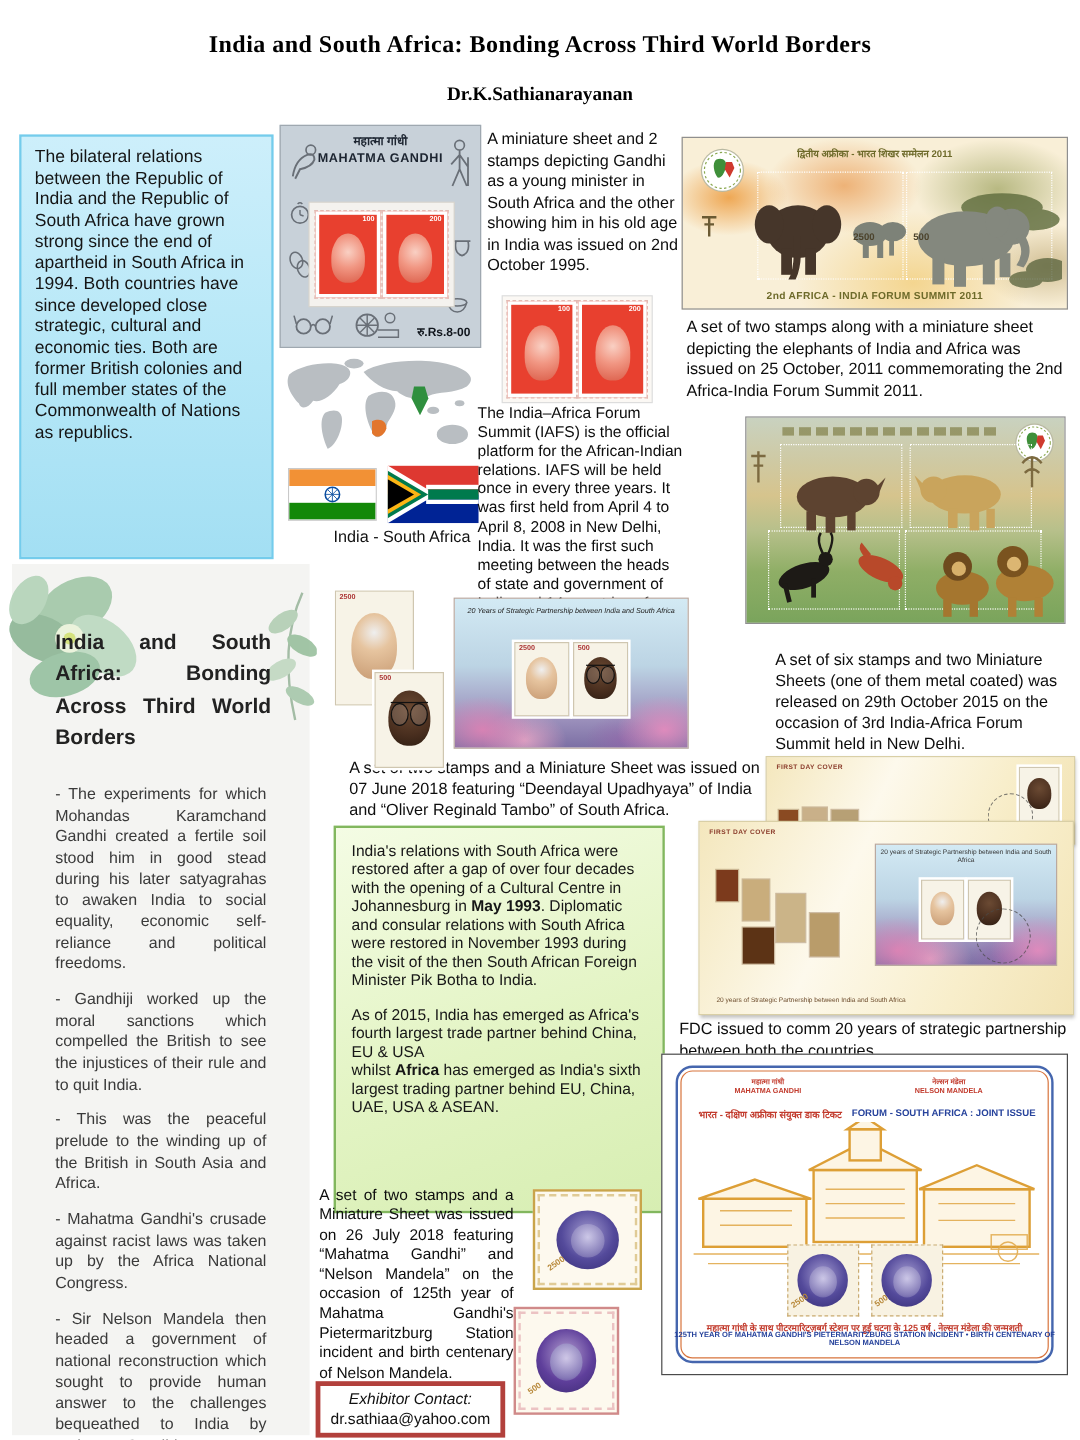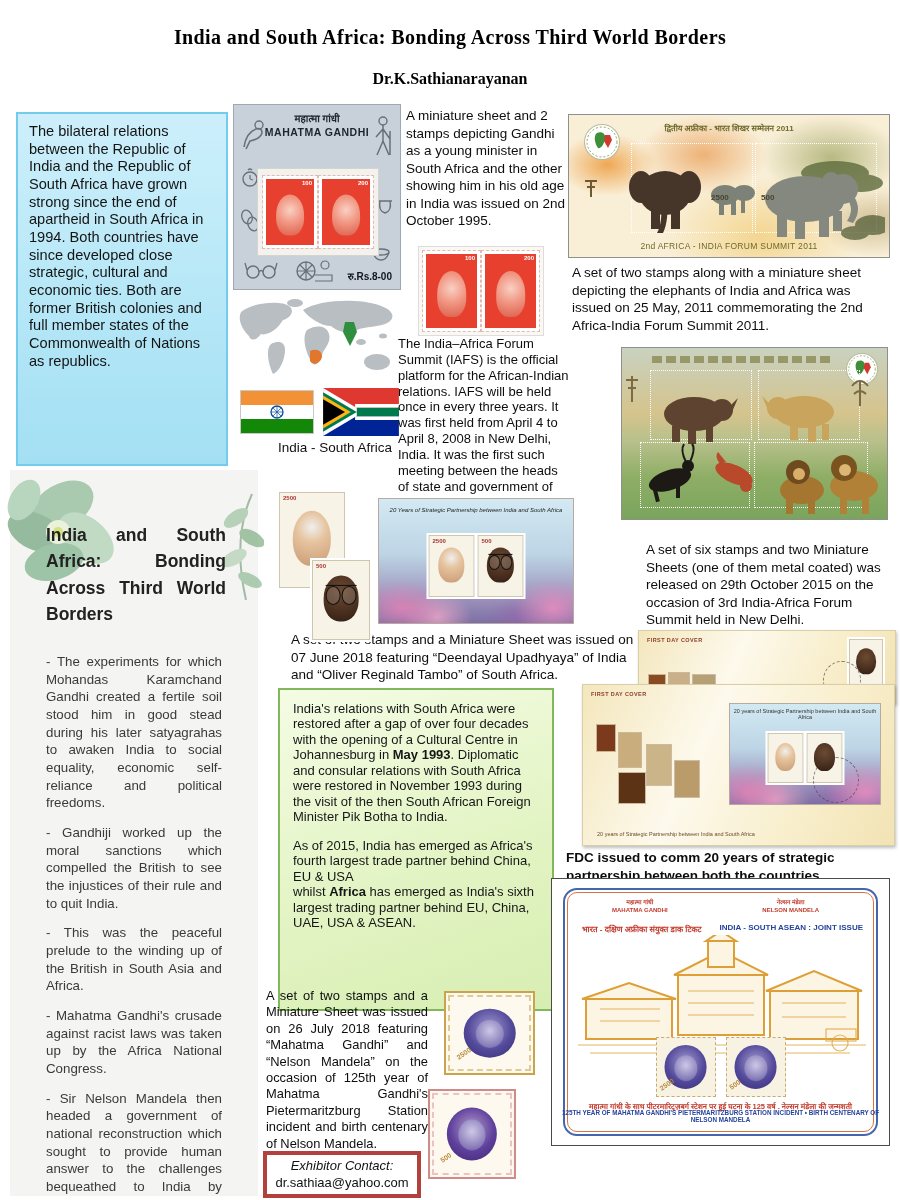--- a/index.html
+++ b/index.html
@@ -45,21 +45,21 @@
   
   .esheet{left:568px;top:114px;width:322px;height:144px;box-sizing:border-box;border:1px solid #8f8f8f;
           background:
             radial-gradient(70px 45px at 12% 35%, rgba(236,150,52,.8), transparent 70%),
             radial-gradient(90px 55px at 42% 28%, rgba(228,128,40,.55), transparent 72%),
             radial-gradient(100px 60px at 82% 30%, rgba(130,140,60,.55), transparent 70%),
             radial-gradient(130px 80px at 60% 85%, rgba(240,196,96,.6), transparent 75%),
             radial-gradient(80px 50px at 95% 75%, rgba(150,120,50,.4), transparent 70%),
             #f9efd7;}
   .esheet .ttl{position:absolute;left:0;right:0;top:7px;text-align:center;font-size:8px;color:#6d6a2a;font-weight:bold;}
-  .esheet .bttl{position:absolute;left:0;right:0;bottom:6px;text-align:center;font-size:8.5px;color:#6d6a2a;font-weight:normal;letter-spacing:.3px;}
+  .esheet .bttl{position:absolute;left:0;right:0;bottom:6px;text-align:center;font-size:8.5px;color:#6d6a2a;font-weight:bold;letter-spacing:.3px;}
   .esheet .logo{position:absolute;left:16px;top:10px;width:34px;height:34px;border-radius:50%;
                 background:#fff;box-shadow:0 0 0 1px #b9b9a2;}
   .perf{position:absolute;border:1px dotted #ffffff;}
   .eval{position:absolute;font-size:8px;color:#4c432c;font-weight:bold;}
   
   .wsheet{left:621px;top:347px;width:267px;height:173px;box-sizing:border-box;border:1px solid #8f8f8f;
           background:
             linear-gradient(180deg,#c9d2c0 0%,#cfc9a2 22%,#d6c48d 38%,#b7c08b 55%,#8fae66 75%,#7aa45c 100%);}
   .wsheet .bar{position:absolute;left:30px;right:56px;top:8px;height:7px;
                background:repeating-linear-gradient(90deg,#6d6a2a 0 10px,transparent 10px 14px);opacity:.55;}
@@ -293,21 +293,21 @@
       </g>
       <g fill="#55603a" opacity=".75">
         <ellipse cx="300" cy="88" rx="18" ry="10"></ellipse>
           <ellipse cx="282" cy="96" rx="14" ry="7"></ellipse>
       </g>
     </svg>
     <span class="eval" style="left:142px;top:78px;">2500</span>
     <span class="eval" style="left:192px;top:78px;">500</span>
     <div class="bttl">2nd AFRICA - INDIA FORUM SUMMIT 2011</div>
   </div>
-  <div class="abs cap" style="left:572px;top:264px;width:318px;">A set of two stamps along with a miniature sheet depicting the elephants of India and Africa was issued on 25 May, 2011 commemorating the 2nd Africa-India Forum Summit 2011.</div>
+  <div class="abs cap" style="left:572px;top:264px;width:318px;">A set of two stamps along with a miniature sheet depicting the elephants of India and Africa was issued on 25 October, 2011 commemorating the 2nd Africa-India Forum Summit 2011.</div>
 
   <div class="abs wsheet">
     <div class="bar"></div>
     <div class="logo">
       <svg width="30" height="30" viewBox="0 0 34 34">
         <circle cx="17" cy="17" r="15" fill="none" stroke="#8aa84f" stroke-width="1" stroke-dasharray="2 2"></circle>
         <path d="M12,8 C17,6 21,9 20,14 C19,19 16,24 13,23 C10,19 8,11 12,8 Z" fill="#3f8f3a"></path>
         <path d="M20,10 L25,10 L27,15 L23,23 L19,16 Z" fill="#cf3a2e"></path>
       </svg>
     </div>
@@ -456,21 +456,21 @@
             <div class="face1"></div>
           </div>
         <div class="dstamp" style="position:relative;width:36px;height:50px;">
             <div class="face2"></div>
           </div>
       </div>
     </div>
     <div class="pmark" style="left:230px;top:72px;width:44px;height:44px;"></div>
     <div style="position:absolute;left:14px;bottom:8px;font-size:5.5px;color:#6b4a2a;">20 years of Strategic Partnership between India and South Africa</div>
   </div>
-  <div class="abs cap" style="left:566px;top:849px;width:328px;font-weight:bold;">FDC issued to comm 20 years of strategic partnership between both the countries.</div>
+  <div class="abs cap" style="left:566px;top:849px;width:328px;">FDC issued to comm 20 years of strategic partnership between both the countries.</div>
 
   <div class="abs cap jt" style="left:266px;top:988px;width:162px;font-size:12.9px;line-height:1.27;">A set of two stamps and a Miniature Sheet was issued on 26 July 2018 featuring “Mahatma Gandhi” and “Nelson Mandela” on the occasion of 125th year of Mahatma Gandhi's Pietermaritzburg Station incident and birth centenary of Nelson Mandela.</div>
 
   <div class="abs ostamp" style="left:444px;top:991px;width:91px;height:84px;">
     <div class="pstamp" style="position:absolute;left:8px;top:8px;right:8px;bottom:8px;border:none;background:transparent;">
       <div class="oval"></div>
       <div class="fc"></div>
       <span class="pv">2500</span>
     </div>
   </div>
@@ -487,21 +487,21 @@
     <div class="jframe2"></div>
     <div style="position:absolute;left:60px;top:20px;" class="nm">
       <div>महात्मा गांधी</div>
       <div>MAHATMA GANDHI</div>
     </div>
     <div style="position:absolute;right:70px;top:20px;" class="nm">
       <div>नेल्सन मंडेला</div>
       <div>NELSON MANDELA</div>
     </div>
     <div class="row2l">भारत - दक्षिण अफ्रीका संयुक्त डाक टिकट</div>
-    <div class="row2r">INDIA - SOUTH ASEAN : JOINT ISSUE</div>
+    <div class="row2r">FORUM - SOUTH AFRICA : JOINT ISSUE</div>
     <svg class="abs" style="left:18px;top:56px;" width="303" height="122" viewBox="0 0 303 122">
       <g stroke="#dd9f36" stroke-width="2" fill="#fdf5e4">
         <rect x="108" y="40" width="86" height="60"></rect>
         <polygon points="104,40 151,16 198,40"></polygon>
         <rect x="138" y="6" width="26" height="26"></rect>
         <polygon points="136,6 151,-4 166,6"></polygon>
         <rect x="16" y="64" width="86" height="40"></rect>
         <polygon points="12,64 59,48 106,64"></polygon>
         <rect x="200" y="56" width="88" height="48"></rect>
         <polygon points="196,56 244,36 292,56"></polygon>

